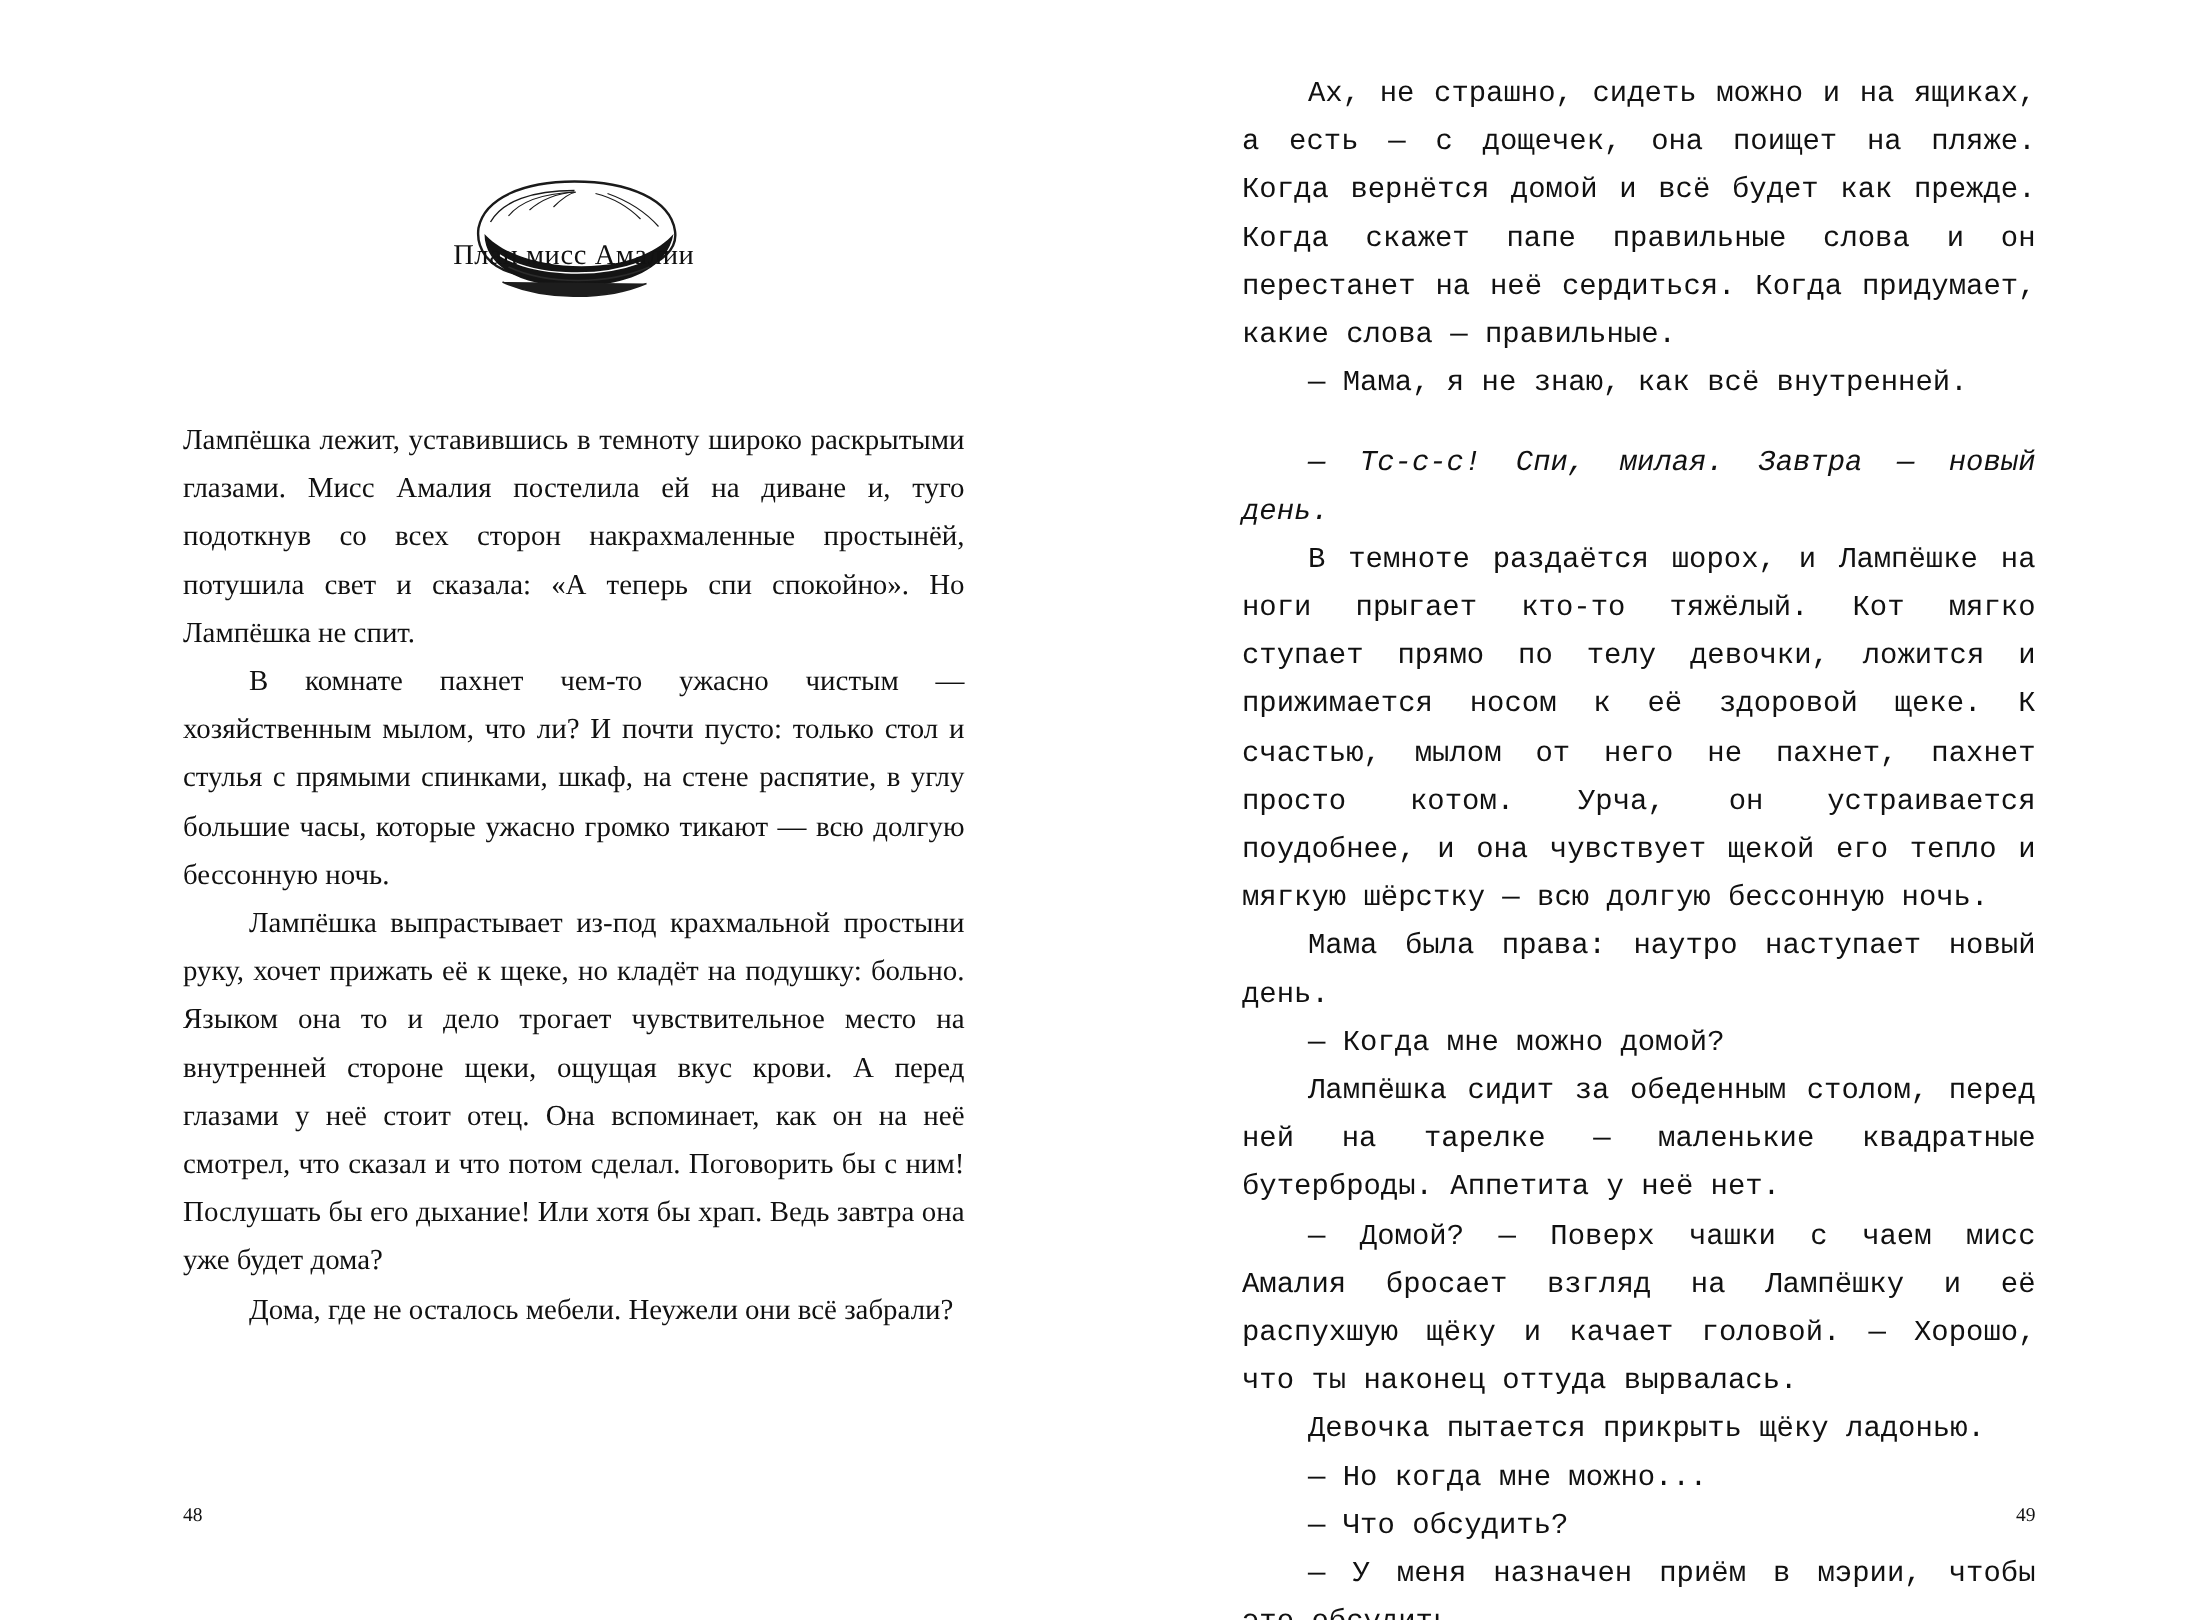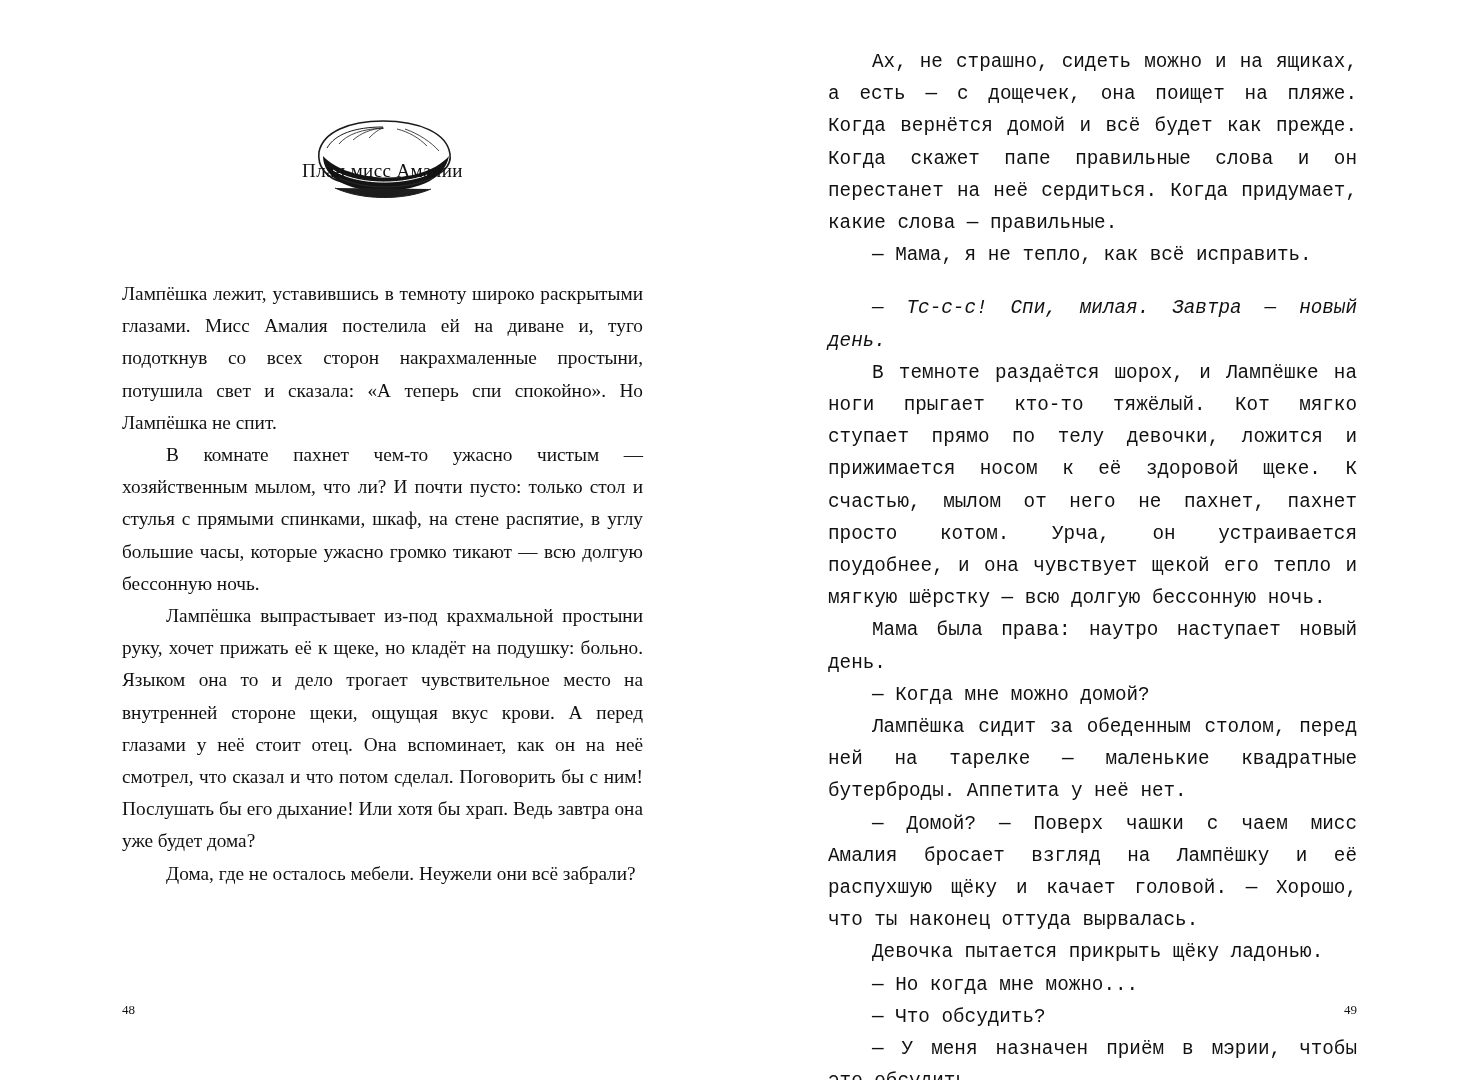--- a/index.html
+++ b/index.html
@@ -108,33 +108,33 @@
         <path d="M14 38 C30 56 70 64 104 57 C122 53 134 45 140 38 C136 60 112 72 76 73 C40 74 14 60 14 38 Z" fill="#141414"></path>
         <path d="M24 52 C46 66 88 68 118 57" fill="none" stroke="#ffffff" stroke-width="1"></path>
         <path d="M30 60 C56 72 96 72 124 60" fill="none" stroke="#2a2a2a" stroke-width="1"></path>
         <path d="M26 70 C52 82 94 83 122 71" fill="#1d1d1d" stroke="#1d1d1d" stroke-width="1"></path>
       </svg>
     </div>
 
     <div class="chapter-title">План мисс Амалии</div>
 
     <div class="body-text">
-      <p class="first">Лампёшка лежит, уставившись в темноту широко раскрытыми глазами. Мисс Амалия постелила ей на диване и, туго подоткнув со всех сторон накрахмаленные простыни, потушила свет и сказала: «А теперь спи спокойно». Но Лампёшка не спит.</p>
+      <p class="first">Лампёшка лежит, уставившись в темноту широко раскрытыми глазами. Мисс Амалия постелила ей на диване и, туго подоткнув со всех сторон накрахмаленные простынёй, потушила свет и сказала: «А теперь спи спокойно». Но Лампёшка не спит.</p>
       <p>В комнате пахнет чем-то ужасно чистым — хозяйственным мылом, что ли? И почти пусто: только стол и стулья с прямыми спинками, шкаф, на стене распятие, в углу большие часы, которые ужасно громко тикают — всю долгую бессонную ночь.</p>
       <p>Лампёшка выпрастывает из-под крахмальной простыни руку, хочет прижать её к щеке, но кладёт на подушку: больно. Языком она то и дело трогает чувствительное место на внутренней стороне щеки, ощущая вкус крови. А перед глазами у неё стоит отец. Она вспоминает, как он на неё смотрел, что сказал и что потом сделал. Поговорить бы с ним! Послушать бы его дыхание! Или хотя бы храп. Ведь завтра она уже будет дома?</p>
       <p>Дома, где не осталось мебели. Неужели они всё забрали?</p>
     </div>
 
     <div class="folio folio-left">48</div>
   </div>
 
   <div class="page page-right">
     <div class="body-text">
       <p>Ах, не страшно, сидеть можно и на ящиках, а есть — с дощечек, она поищет на пляже. Когда вернётся домой и всё будет как прежде. Когда скажет папе правильные слова и он перестанет на неё сердиться. Когда придумает, какие слова — правильные.</p>
-      <p>— Мама, я не тепло, как всё исправить.</p>
+      <p>— Мама, я не знаю, как всё внутренней.</p>
       <p class="italic">— Тс-с-с! Спи, милая. Завтра — новый день.</p>
       <p class="gap">В темноте раздаётся шорох, и Лампёшке на ноги прыгает кто-то тяжёлый. Кот мягко ступает прямо по телу девочки, ложится и прижимается носом к её здоровой щеке. К счастью, мылом от него не пахнет, пахнет просто котом. Урча, он устраивается поудобнее, и она чувствует щекой его тепло и мягкую шёрстку — всю долгую бессонную ночь.</p>
       <p>Мама была права: наутро наступает новый день.</p>
       <p>— Когда мне можно домой?</p>
       <p>Лампёшка сидит за обеденным столом, перед ней на тарелке — маленькие квадратные бутерброды. Аппетита у неё нет.</p>
       <p>— Домой? — Поверх чашки с чаем мисс Амалия бросает взгляд на Лампёшку и её распухшую щёку и качает головой. — Хорошо, что ты наконец оттуда вырвалась.</p>
       <p>Девочка пытается прикрыть щёку ладонью.</p>
       <p>— Но когда мне можно...</p>
       <p>— Что обсудить?</p>
       <p>— У меня назначен приём в мэрии, чтобы это обсудить.</p>

